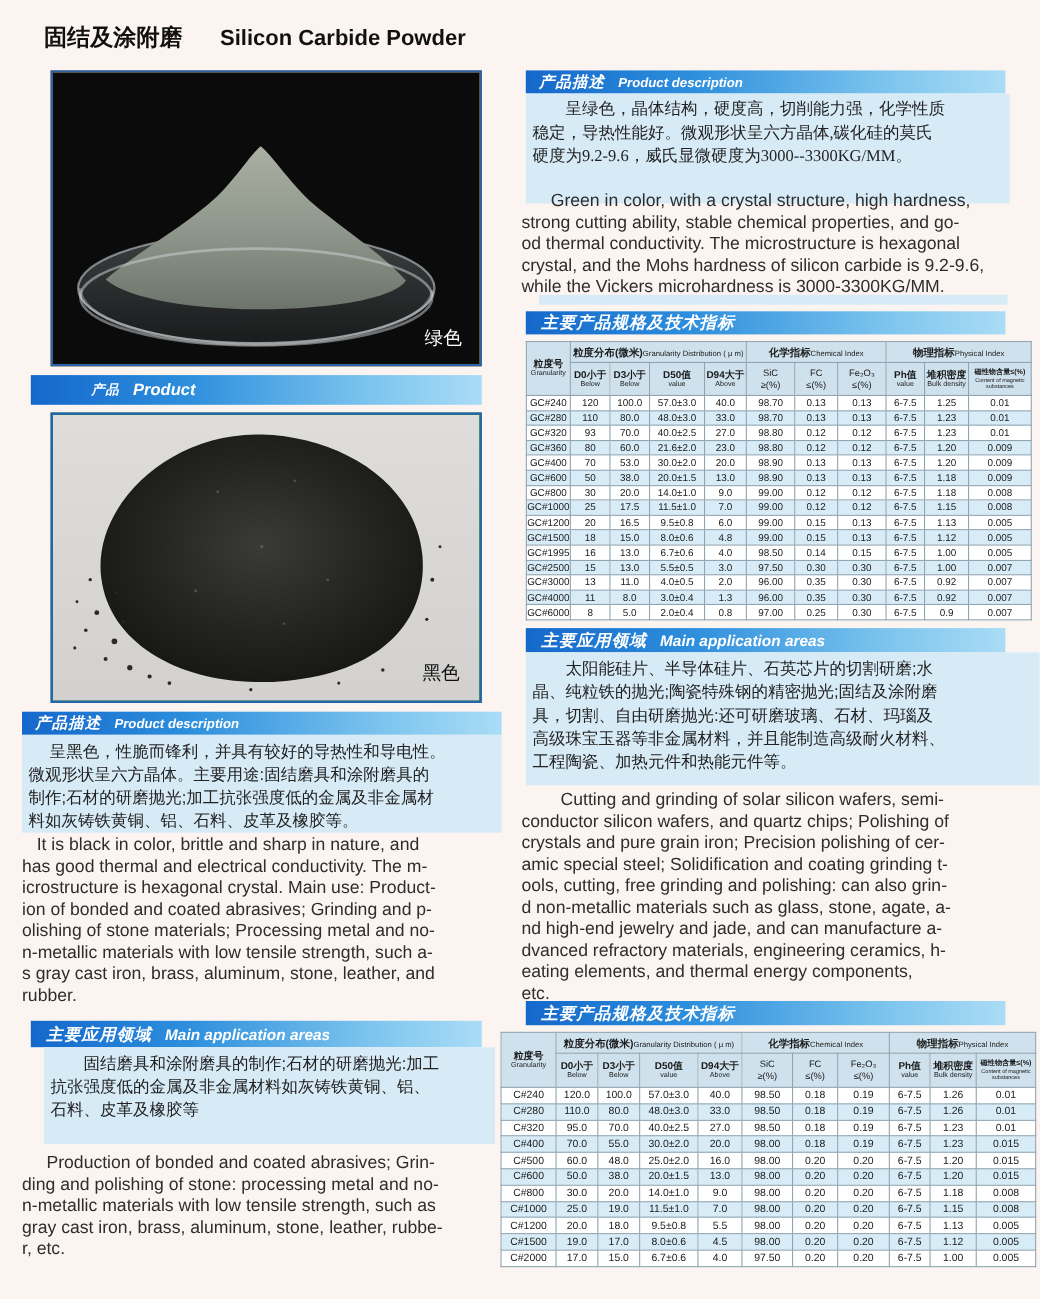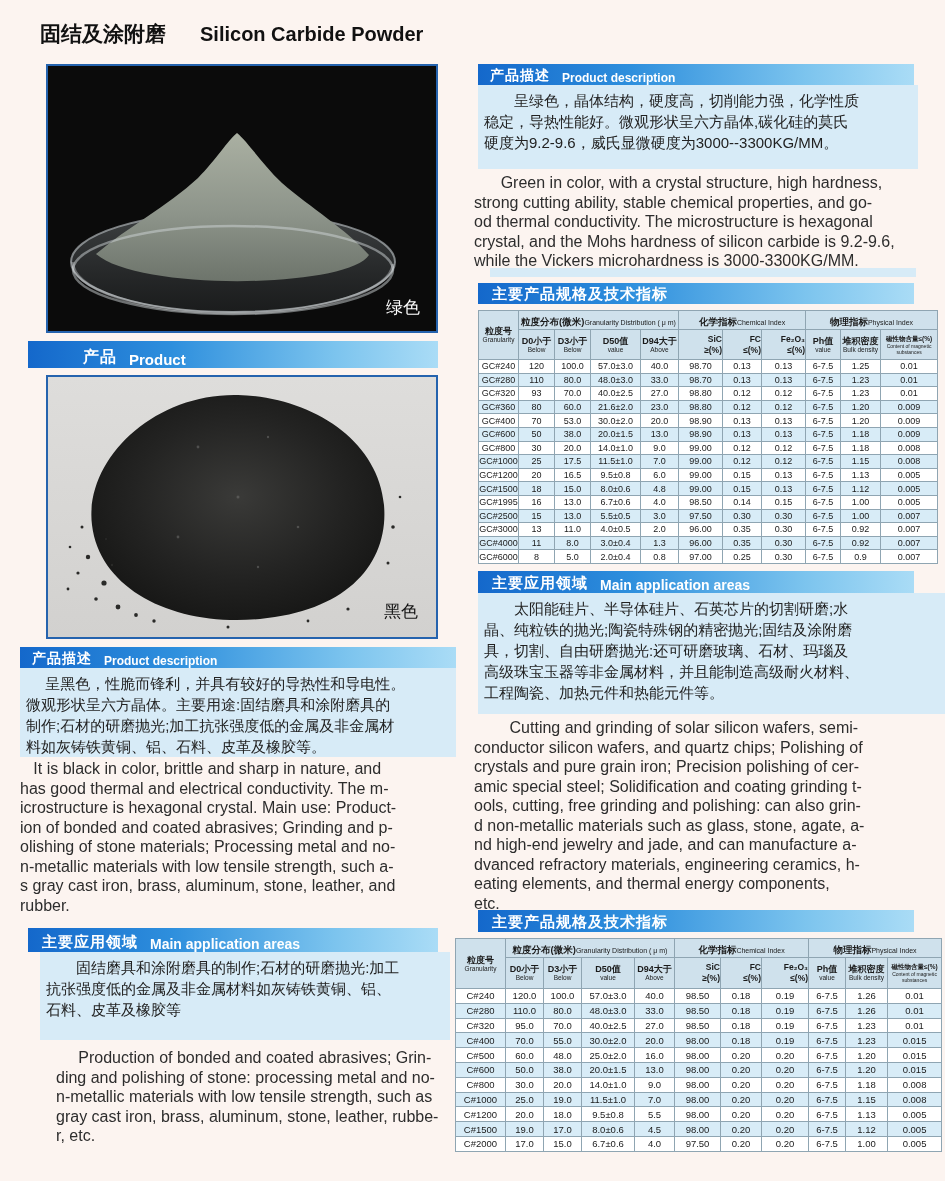--- a/index.html
+++ b/index.html
@@ -15,21 +15,21 @@
   .page-title .t-en{font-size:20px;margin-left:34px;}
 
   .img-frame{border:2px solid #2563ae;overflow:hidden;}
   .img-frame svg{display:block;}
   .img-label{position:absolute;font-size:17px;}
   .img-label.light{color:#fff;}
   .img-label.dark{color:#111;}
 
   .banner{
     background:linear-gradient(90deg,#1468cb 0%,#2e8fdd 35%,#7cc4ee 75%,#aadcf6 100%);
-    color:#fff;display:flex;align-items:flex-end;
+    color:#fff;display:flex;align-items:center;font-style:italic;
   }
   .banner .bzh{font-size:15px;font-weight:bold;letter-spacing:1px;}
   .banner .ben{font-size:13px;font-weight:bold;margin-left:12px;}
 
   .zh-box{background:#d7ebf7;}
   .zh-text{
     font-size:15px;line-height:21px;white-space:pre-wrap;color:#222;
     padding:5px 6px 0 6px;
   }
   .en-text{font-size:16px;line-height:19.5px;white-space:pre-wrap;color:#2d2d2d;}
@@ -43,21 +43,21 @@
   }
   .spec thead th{background:#cfe1ec;color:#1a1a1a;}
   .spec td{color:#1a1a1a;background:#fff;}
   .spec tbody tr:nth-child(even) td{background:#d8ecf7;}
   .spec .ghz{font-size:9.5px;font-weight:bold;}
   .spec .ghe{font-size:7px;font-weight:normal;}
   .spec .hz{font-size:9px;font-weight:bold;line-height:10px;}
   .spec .he{font-size:6.5px;font-weight:normal;line-height:8px;}
   .spec .hz.tz{font-size:6.5px;line-height:8px;}
   .spec .he.te{font-size:5px;line-height:6px;}
-  .spec .sym{font-size:8.5px;font-weight:bold;white-space:pre-line;line-height:11px;text-align:right;}
+  .spec .sym{font-size:8.5px;font-weight:normal;white-space:pre-line;line-height:11px;}
   .t1 thead tr:first-child th{height:15px;}
   .t1 thead tr:last-child th{height:29px;}
   .t1 td{height:12.6px;font-size:9px;}
   .t2 thead tr:first-child th{height:15px;}
   .t2 thead tr:last-child th{height:30px;}
   .t2 td{height:13.8px;font-size:9.5px;}
 </style>
 </head>
 <body>
 
@@ -81,21 +81,21 @@
     <rect width="388" height="265" fill="#0b0b0b"></rect>
     <ellipse cx="185" cy="196" rx="162" ry="50" fill="url(#dishg)" stroke="#b9bfc2" stroke-opacity="0.65" stroke-width="2"></ellipse>
     <path d="M48,188 C78,162 120,140 150,112 C168,94 180,74 189,67 C200,76 214,98 234,117 C263,142 298,163 321,189 C300,222 92,226 48,188 Z" fill="url(#pgrad)"></path>
     <ellipse cx="185" cy="204" rx="160" ry="44" fill="none" stroke="#cfd5d8" stroke-opacity="0.5" stroke-width="2.5"></ellipse>
     <path d="M25,196 a160,50 0 0 0 320,2" fill="none" stroke="#e2e6e8" stroke-opacity="0.35" stroke-width="3"></path>
   </svg>
   <span class="img-label light" style="right:16px;bottom:12px;position:absolute;">绿色</span>
 </div>
 
 <div class="abs banner" style="left:28px;top:341px;width:410px;height:27px;padding-left:55px;box-sizing:border-box;">
-  <span class="bzh" style="font-size:16px;">产品</span>
+  <span class="bzh" style="font-size:12px;">产品</span>
   <span class="ben" style="font-size:15px;">Product</span>
 </div>
 
 <div class="abs img-frame" style="left:46px;top:375px;width:388px;height:260px;background:#15803d;">
   <svg width="388" height="260" viewBox="0 0 388 260">
     <defs>
       <radialGradient id="bgrad" cx="0.5" cy="0.45" r="0.65">
         <stop offset="0" stop-color="#3a3a38"></stop>
         <stop offset="0.55" stop-color="#232322"></stop>
         <stop offset="0.9" stop-color="#161615"></stop>
@@ -165,32 +165,32 @@
   <span class="bzh" style="font-size:15px;">主要应用领域</span>
   <span class="ben" style="font-size:14px;">Main application areas</span>
 </div>
 
 <div class="abs zh-box" style="left:40px;top:952px;width:410px;height:88px;box-sizing:border-box;">
   <div class="zh-text">　　固结磨具和涂附磨具的制作;石材的研磨抛光:加工
 抗张强度低的金属及非金属材料如灰铸铁黄铜、铝、
 石料、皮革及橡胶等</div>
 </div>
 
-<div class="abs en-text" style="left:20px;top:1048px;width:438px;margin-left:36px;">     Production of bonded and coated abrasives; Grin-
+<div class="abs en-text" style="left:20px;top:1048px;width:438px;">     Production of bonded and coated abrasives; Grin-
 ding and polishing of stone: processing metal and no-
 n-metallic materials with low tensile strength, such as
 gray cast iron, brass, aluminum, stone, leather, rubbe-
 r, etc.</div>
 
 <div class="abs banner" style="left:478px;top:64px;width:436px;height:21px;padding-left:12px;box-sizing:border-box;">
   <span class="bzh" style="font-size:14px;">产品描述</span>
   <span class="ben" style="font-size:12px;">Product description</span>
 </div>
 
-<div class="abs zh-box" style="left:478px;top:85px;width:440px;height:84px;box-sizing:border-box;">
+<div class="abs zh-box" style="left:478px;top:85px;width:440px;height:100px;box-sizing:border-box;font-family:Liberation Serif, serif;">
   <div class="zh-text">　　呈绿色，晶体结构，硬度高，切削能力强，化学性质
 稳定，导热性能好。微观形状呈六方晶体,碳化硅的莫氏
 硬度为9.2-9.6，威氏显微硬度为3000--3300KG/MM。</div>
 </div>
 
 <div class="abs en-text" style="left:474px;top:173px;width:470px;">      Green in color, with a crystal structure, high hardness,
 strong cutting ability, stable chemical properties, and go-
 od thermal conductivity. The microstructure is hexagonal
 crystal, and the Mohs hardness of silicon carbide is 9.2-9.6,
 while the Vickers microhardness is 3000-3300KG/MM.</div>

